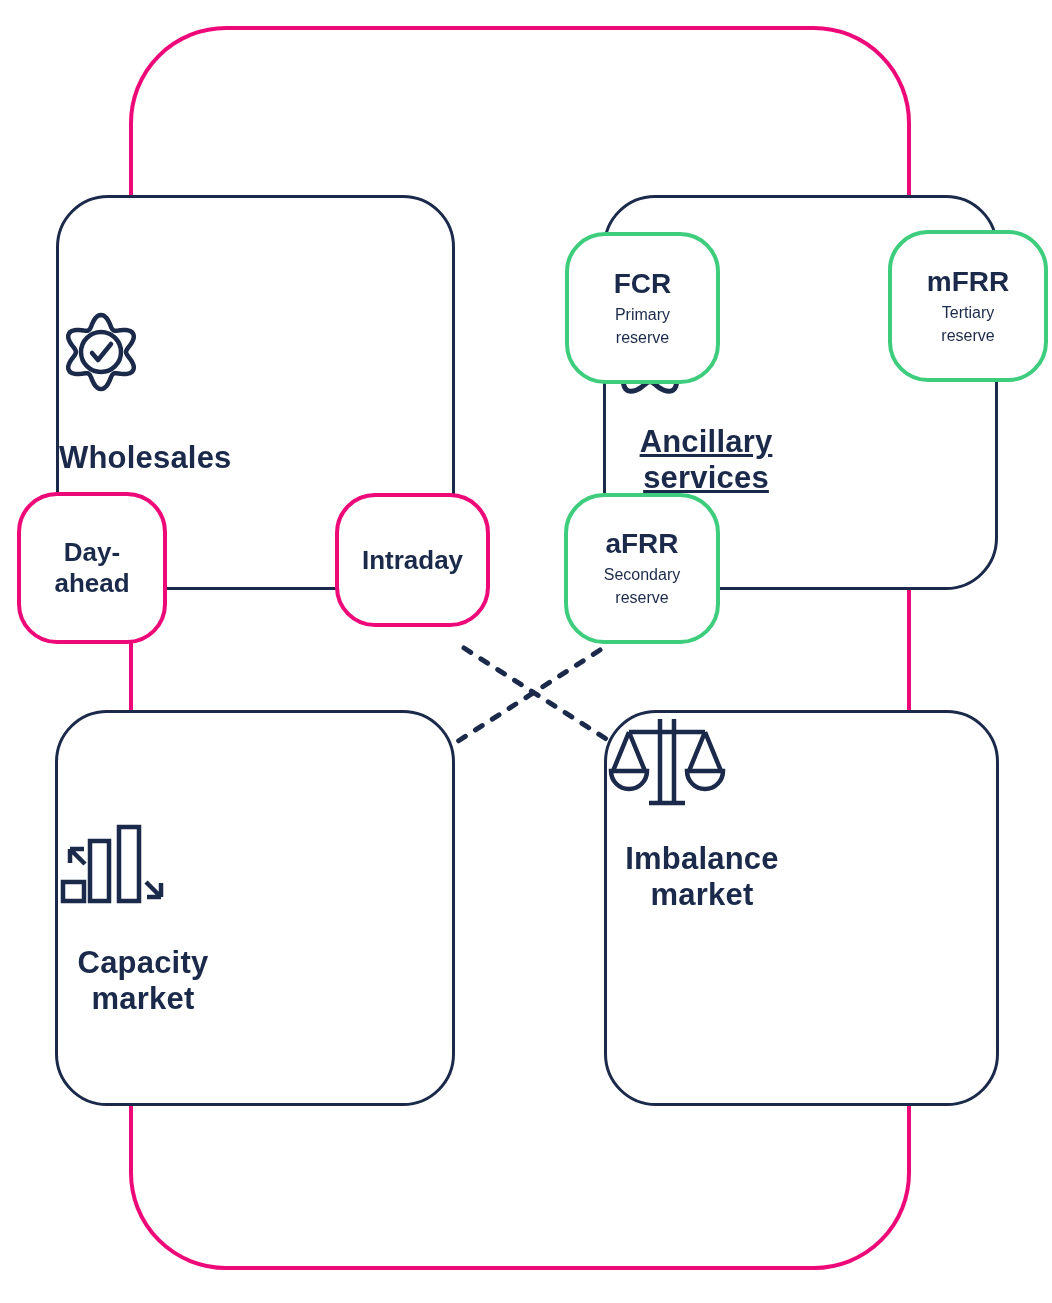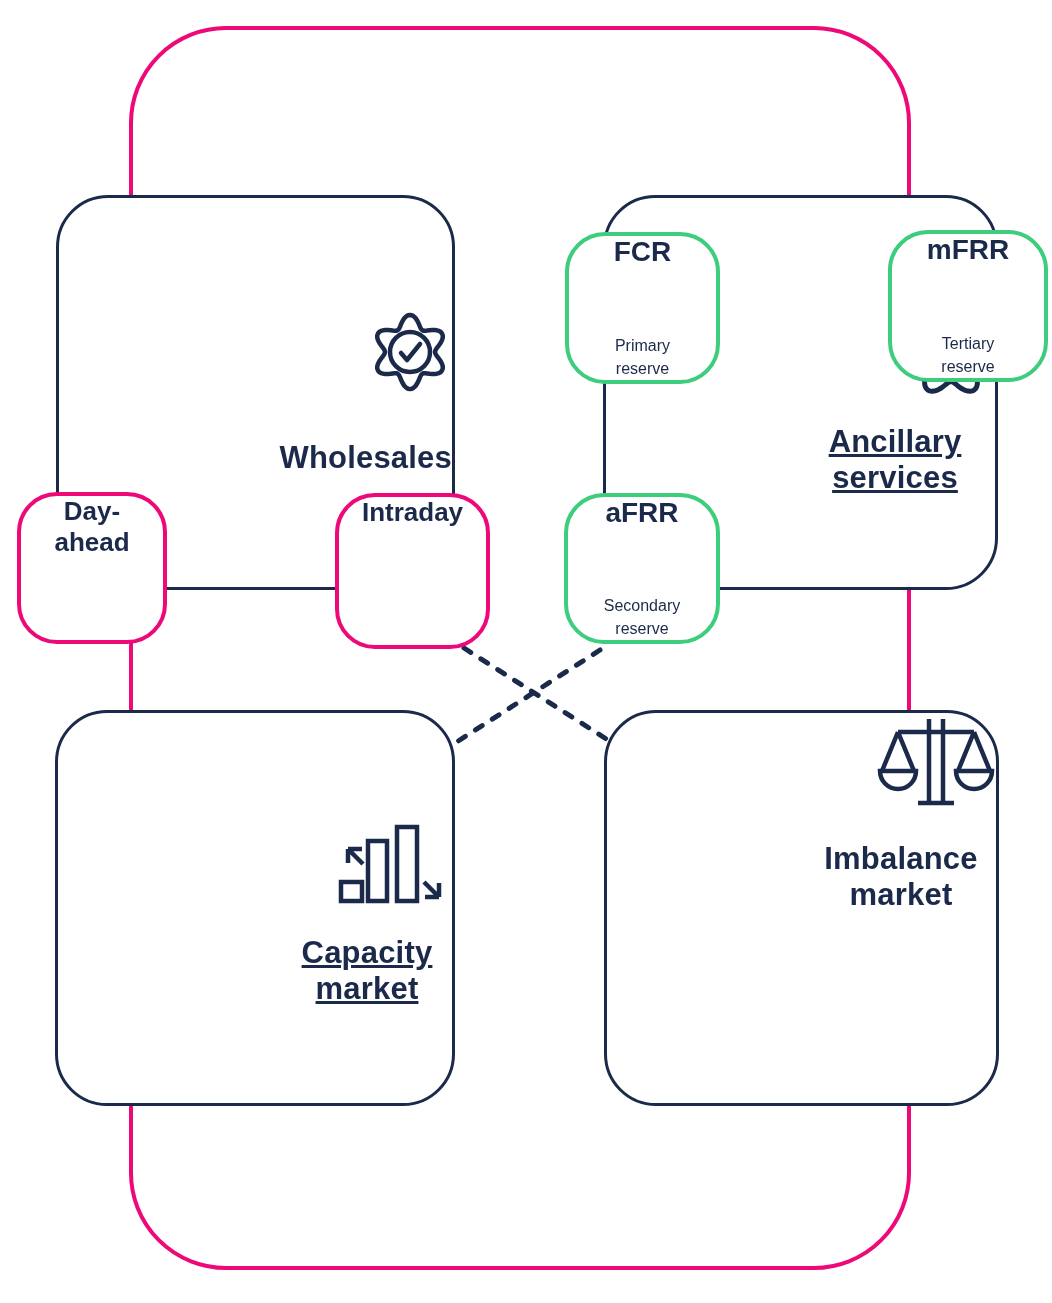--- a/index.html
+++ b/index.html
@@ -16,57 +16,57 @@
   .layer-loop{z-index:0;}
   .layer-dash{z-index:2;}
 
   .big-box{
     position:absolute;
     box-sizing:border-box;
     background:#ffffff;
     border:3px solid #1b2a4a;
     border-radius:52px;
     z-index:1;
-    display:flex;flex-direction:column;align-items:flex-end;
+    display:flex;flex-direction:column;align-items:flex-start;
   }
   .big-box .icon-wrap{flex:0 0 auto;}
   .big-label{
     font-weight:bold;
     font-size:31px;
     line-height:36px;
     text-align:center;
     letter-spacing:.2px;
   }
   #box-wholesales{left:56px;top:195px;width:399px;height:395px;padding-top:112px;}
   #box-wholesales .big-label{margin-top:46px;}
   #box-ancillary{left:603px;top:195px;width:395px;height:395px;padding-top:116px;}
   #box-ancillary .big-label{margin-top:22px;width:200px;text-decoration:underline;}
   #box-capacity{left:55px;top:710px;width:400px;height:396px;padding-top:100px;}
-  #box-capacity .big-label{margin-top:26px;width:170px;text-decoration:underline;}
+  #box-capacity .big-label{margin-top:36px;width:170px;}
   #box-imbalance{left:604px;top:710px;width:395px;height:396px;}
   #box-imbalance .big-label{margin-top:28px;width:190px;}
 
   .small-box{
     position:absolute;
     box-sizing:border-box;
     background:#ffffff;
     border-radius:40px;
     z-index:3;
-    display:flex;flex-direction:column;align-items:center;justify-content:space-between;
+    display:flex;flex-direction:column;align-items:center;justify-content:center;
     text-align:center;
   }
   .small-box.pink{border:4.5px solid #ee0979;}
   .small-box.green{border:4.5px solid #3ecd7d;}
   .pill-label{font-weight:bold;font-size:26px;line-height:31px;}
   .res-title{font-weight:bold;font-size:28px;line-height:32px;}
   .res-sub{font-size:16px;line-height:23px;margin-top:3px;}
 
   #box-dayahead{left:17px;top:492px;width:150px;height:152px;}
   #box-dayahead .pill-label{width:92px;}
-  #box-intraday{left:335px;top:493px;width:155px;height:156px;}
+  #box-intraday{left:335px;top:493px;width:155px;height:134px;}
   #box-fcr{left:565px;top:232px;width:155px;height:152px;}
   #box-fcr .res-sub{width:110px;}
   #box-mfrr{left:888px;top:230px;width:160px;height:152px;}
   #box-mfrr .res-sub{width:110px;}
   #box-afrr{left:564px;top:493px;width:156px;height:151px;}
   #box-afrr .res-sub{width:125px;}
 
   .stroke-navy{stroke:#1b2a4a;fill:none;}
 </style>
 </head>

